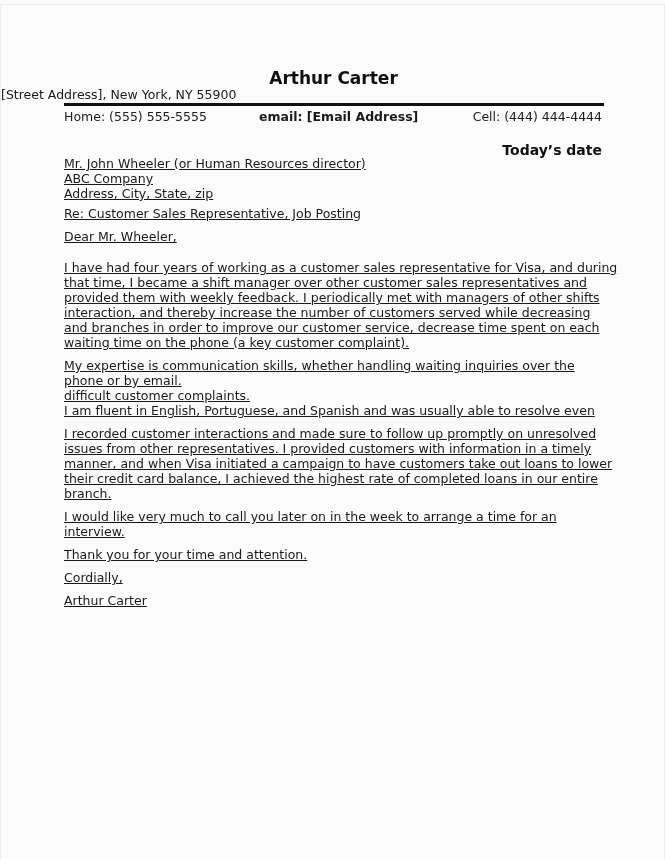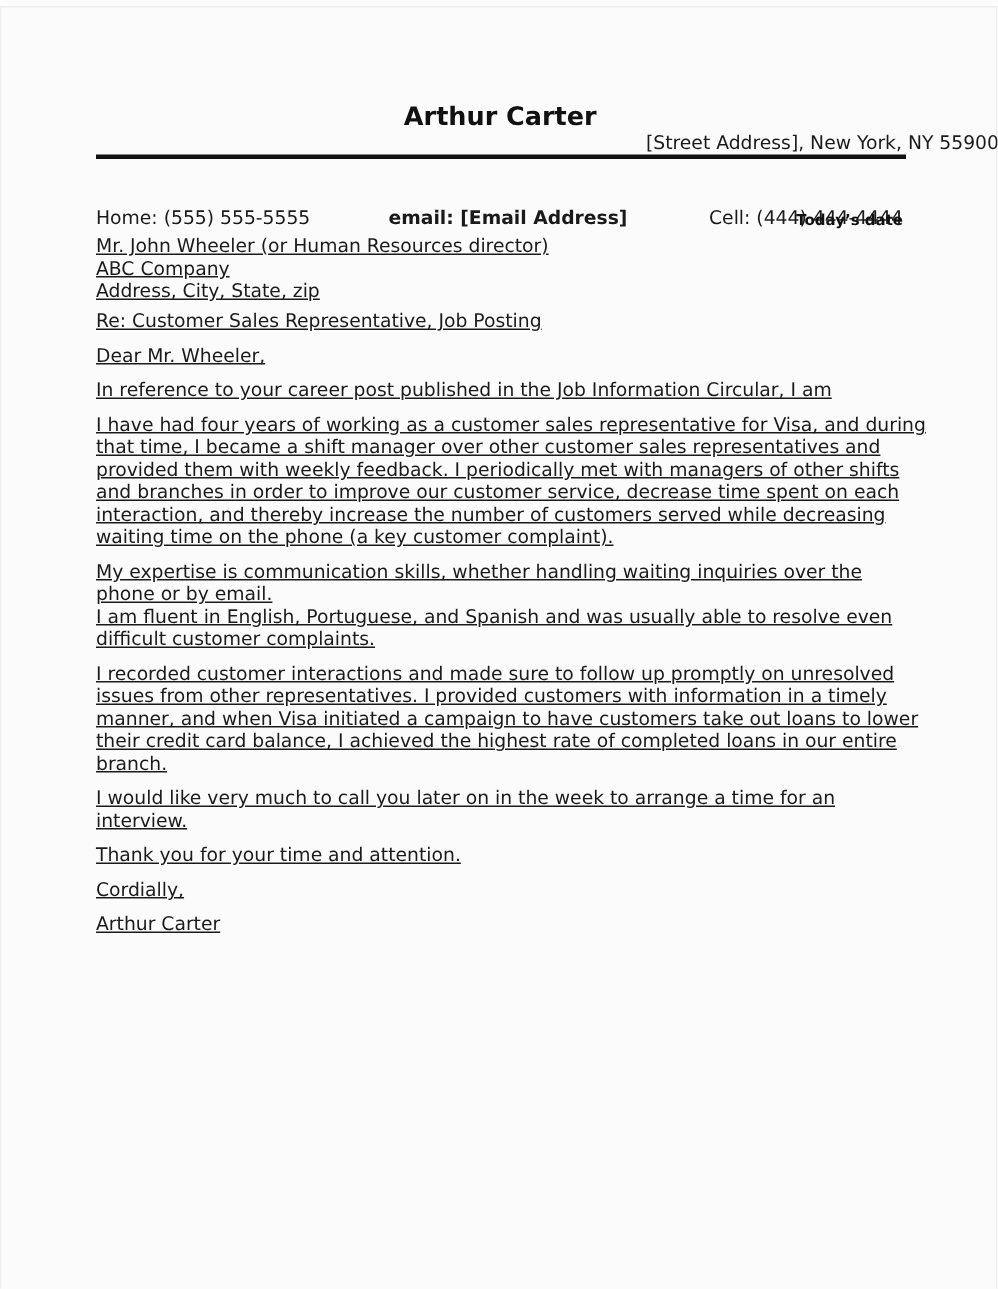--- a/index.html
+++ b/index.html
@@ -2,27 +2,27 @@
 <html><head>
 <meta charset="utf-8">
 <style>
   html, body { margin:0; padding:0; }
   body {
     width:665px; height:859px; background:#fbfbfb; position:relative; overflow:hidden;
     font-family:"DejaVu Sans", sans-serif; color:#1a1a1a;
   }
   .page { position:absolute; left:0; top:4px; width:665px; height:859px; border:1px solid #eeeeee; box-sizing:border-box; }
   .name { position:absolute; left:0; width:665px; top:63px; text-align:center; font-size:17px; font-weight:bold; color:#111; }
-  .addr { position:absolute; left:0; width:665px; top:82px; text-align:right; font-size:12.5px; }
+  .addr { position:absolute; left:0; width:665px; top:82px; text-align:left; font-size:12.5px; }
   .rule { position:absolute; left:63px; width:540px; top:98px; height:3px; background:#111; }
-  .contact { position:absolute; top:104px; font-size:12.5px; white-space:nowrap;margin-top:28px; }
+  .contact { position:absolute; top:104px; font-size:12.5px; white-space:nowrap; }
   .c-home { left:63px; }
   .c-email { left:258px;font-weight:bold; }
   .c-cell { right:62px; }
-  .date { position:absolute; right:62px; top:137px; font-size:10px; font-weight:bold; color:#111; }
+  .date { position:absolute; right:62px; top:137px; font-size:14px; font-weight:bold; color:#111; }
   .body { position:absolute; left:63px; top:151px; width:560px; font-size:12.5px; line-height:15px; }
   .line { display:block; white-space:nowrap;text-decoration:underline; }
   .gap { height:8px; }
   .gap-s { height:5px; }
 </style>
 </head>
 <body>
 
 <div class="page">
   <div class="name">Arthur Carter</div>
@@ -37,37 +37,36 @@
     <span class="line">Mr. John Wheeler (or Human Resources director)</span>
     <span class="line">ABC Company</span>
     <span class="line">Address, City, State, zip</span>
     <div class="gap-s"></div>
     <span class="line">Re: Customer Sales Representative, Job Posting</span>
     <div class="gap"></div>
     <span class="line">Dear Mr. Wheeler,</span>
     <div class="gap"></div>
 
     <div>
-      <span class="line">In reference to your career post published in the Job Information Circular, I am</span>
     </div>
     <div class="gap"></div>
     <div>
       <span class="line">I have had four years of working as a customer sales representative for Visa, and during</span>
       <span class="line">that time, I became a shift manager over other customer sales representatives and</span>
       <span class="line">provided them with weekly feedback. I periodically met with managers of other shifts</span>
+      <span class="line">interaction, and thereby increase the number of customers served while decreasing</span>
       <span class="line">and branches in order to improve our customer service, decrease time spent on each</span>
-      <span class="line">interaction, and thereby increase the number of customers served while decreasing</span>
       <span class="line">waiting time on the phone (a key customer complaint).</span>
     </div>
     <div class="gap"></div>
     <div>
       <span class="line">My expertise is communication skills, whether handling waiting inquiries over the</span>
       <span class="line">phone or by email.</span>
+      <span class="line">difficult customer complaints.</span>
       <span class="line">I am fluent in English, Portuguese, and Spanish and was usually able to resolve even</span>
-      <span class="line">difficult customer complaints.</span>
     </div>
     <div class="gap"></div>
     <div>
       <span class="line">I recorded customer interactions and made sure to follow up promptly on unresolved</span>
       <span class="line">issues from other representatives. I provided customers with information in a timely</span>
       <span class="line">manner, and when Visa initiated a campaign to have customers take out loans to lower</span>
       <span class="line">their credit card balance, I achieved the highest rate of completed loans in our entire</span>
       <span class="line">branch.</span>
     </div>
     <div class="gap"></div>

